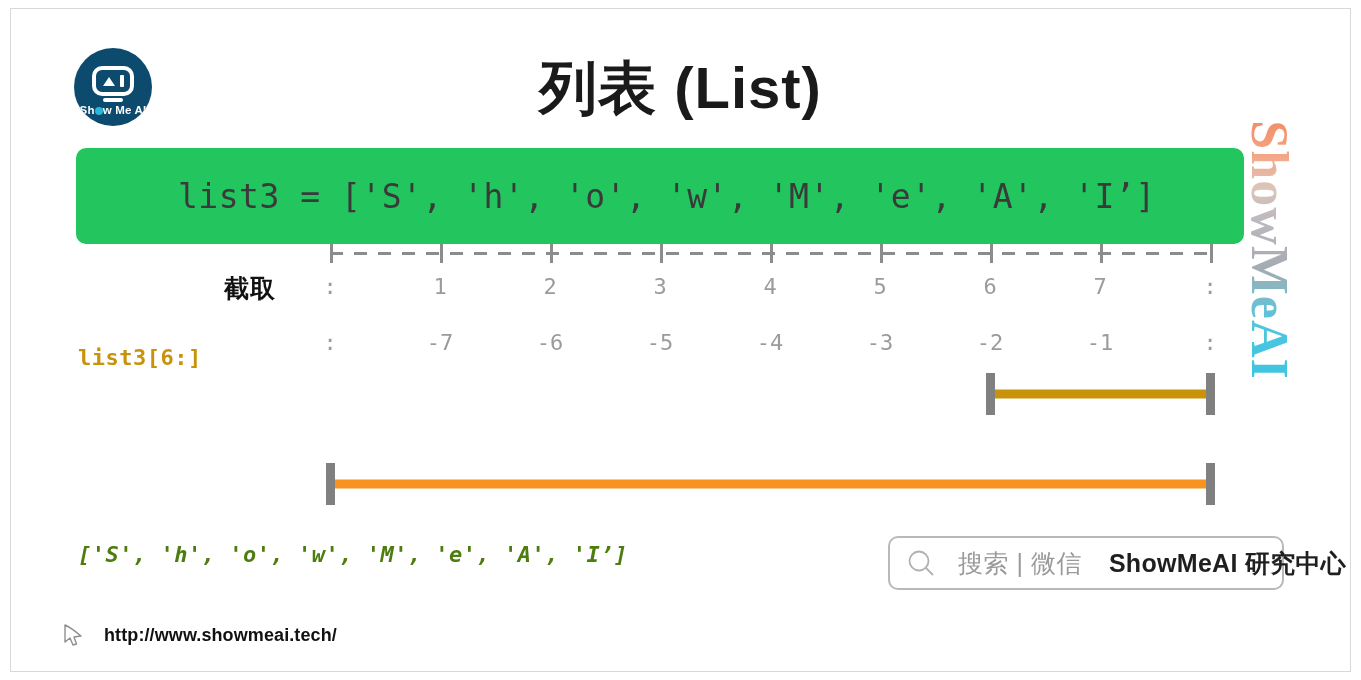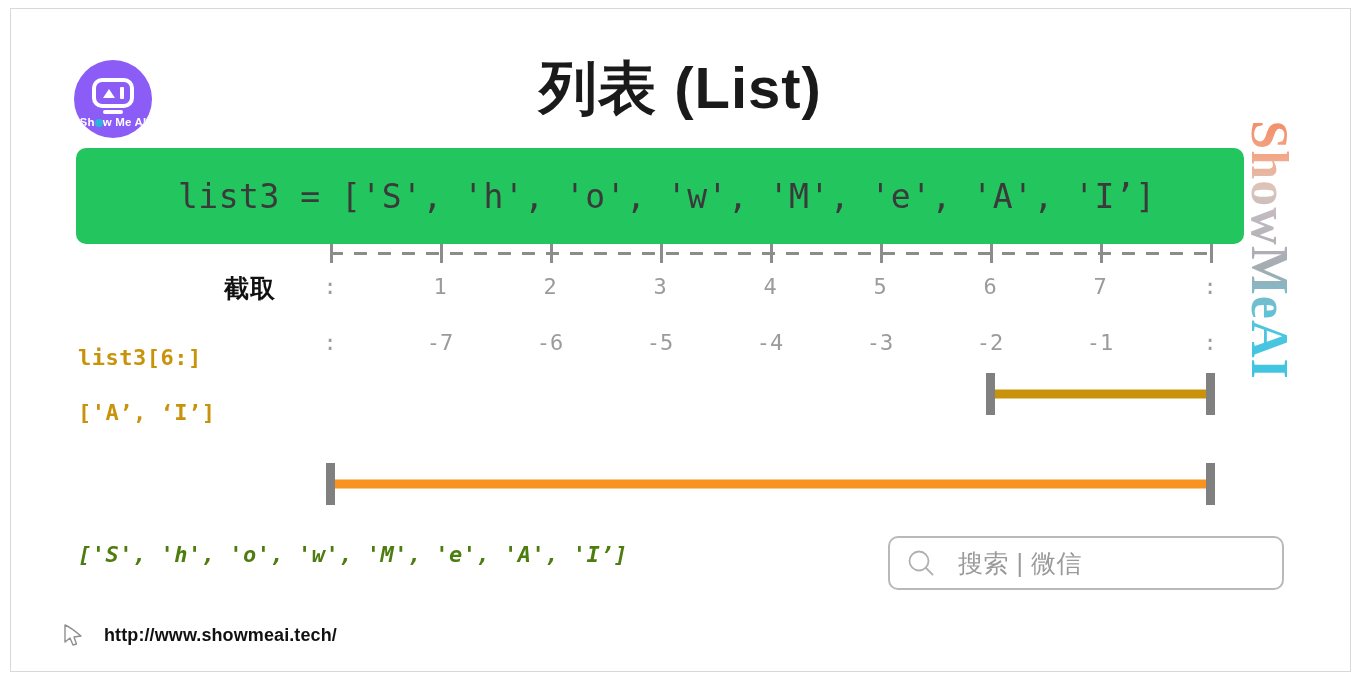--- a/index.html
+++ b/index.html
@@ -30,25 +30,25 @@
     height: 664px;
     border: 1.5px solid #d8d8d8;
     box-sizing: border-box;
     pointer-events: none;
   }
 
   
   .logo {
     position: absolute;
     left: 74px;
-    top: 60px;
+    top: 48px;
     width: 78px;
     height: 78px;
     border-radius: 50%;
-    background: #8b5cf6;
+    background: #0c4a6e;
     overflow: hidden;
   }
   .logo-robot {
     position: absolute;
     left: 50%;
     top: 18px;
     transform: translateX(-50%);
     width: 42px;
     height: 30px;
     border: 4px solid #ffffff;
@@ -357,40 +357,40 @@
       <span class="idx" style="left: 220px;">-6</span>
       <span class="idx" style="left: 330px;">-5</span>
       <span class="idx" style="left: 440px;">-4</span>
       <span class="idx" style="left: 550px;">-3</span>
       <span class="idx" style="left: 660px;">-2</span>
       <span class="idx" style="left: 770px;">-1</span>
       <span class="idx" style="left: 880px;">:</span>
     </div>
 
   <div class="slice-label" id="slice0-expr" style="left: 78px; top: 345px; color: rgb(200, 147, 10);">list3[6:]</div>
-  <div class="slice-label" id="slice0-res" style="left: 78px; top: 400px; color: rgb(200, 147, 10);">['A’, ‘I’]</div>
   <div class="bracket" id="bracket0" style="top: 373px; left: 985.5px; width: 229px;">
     <div class="bar" id="bracket0-bar" style="background: rgb(200, 147, 10);"></div>
     <div class="cap left" style="background: rgb(128, 128, 128);"></div>
     <div class="cap right" style="background: rgb(128, 128, 128);"></div>
   </div>
 
   <div class="slice-label" id="slice1-res" style="left: 78px; top: 542px; color: #4d7c0f; font-style: italic;">['S', 'h', 'o', 'w', 'M', 'e', 'A', 'I’]</div>
   <div class="bracket" id="bracket1" style="top: 463px; left: 325.5px; width: 889px;">
     <div class="bar" id="bracket1-bar" style="background: rgb(247, 147, 30);"></div>
     <div class="cap left" style="background: rgb(128, 128, 128);"></div>
     <div class="cap right" style="background: rgb(128, 128, 128);"></div>
   </div>
 
   <div class="badge">
     <svg width="30" height="30" viewBox="0 0 30 30">
       <circle cx="13" cy="13" r="9.5" fill="none" stroke="#b0b0b0" stroke-width="1.8"></circle>
       <line x1="20" y1="20" x2="26.5" y2="26.5" stroke="#b0b0b0" stroke-width="1.8" stroke-linecap="round"></line>
     </svg>
     <span class="badge-text-grey">搜索 | 微信</span>
+    <span class="badge-text-dark">ShowMeAI 研究中心</span>
   </div>
 
   <div class="footer">
     <svg width="22" height="26" viewBox="0 0 22 26">
       <path d="M3 3 C8 5, 13 9, 19 14 L12 15 L14.5 22 L11 23 L8 16 L3 20 Z" fill="none" stroke="#8f8f8f" stroke-width="1.4" stroke-linejoin="round"></path>
     </svg>
     <span class="footer-url">http://www.showmeai.tech/</span>
   </div>
 
 </div>

